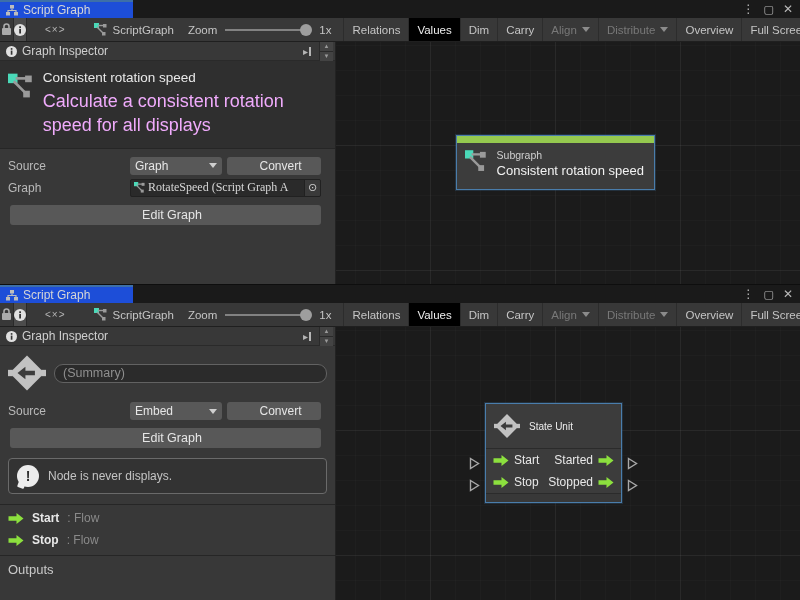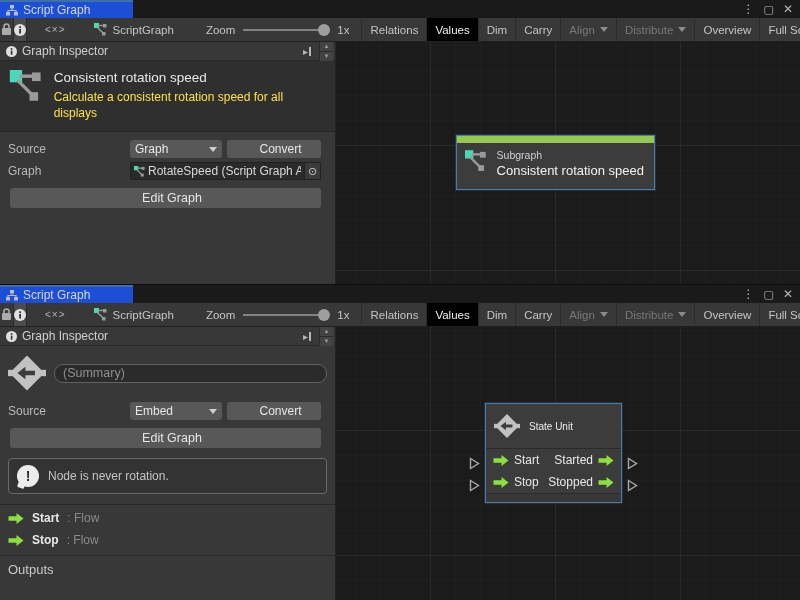--- a/index.html
+++ b/index.html
@@ -18,21 +18,21 @@
   .winctrl .sq { font-size:11px; }
 
   
   .toolbar { height:24px; background:#383838; border-bottom:1px solid #1f1f1f;
     display:flex; align-items:stretch; font-size:11.5px; color:#c5c5c5; }
   .tb-iconbtn { width:26px; display:flex; align-items:center; justify-content:center; }
   .tb-iconbtn.pressed { background:#4c4c4c; border-left:1px solid #2a2a2a; border-right:1px solid #2a2a2a; }
   .codebtn { width:40px; margin-left:18px; color:#b5b5b5; font-size:10px; letter-spacing:1px;
     display:flex; align-items:center; justify-content:center; }
   .graphchip { display:flex; align-items:center; gap:6px; margin-left:28px; }
-  .zoomwrap { display:flex; align-items:center; gap:8px; margin-left:32px; }
+  .zoomwrap { display:flex; align-items:center; gap:8px; margin-left:14px; }
   .slider { position:relative; width:86px; height:12px; display:flex; align-items:center; }
   .slider .track { width:100%; height:2px; background:#828282; }
   .slider .handle { position:absolute; right:-1px; top:0; width:12px; height:12px;
     border-radius:50%; background:#9e9e9e; }
   .tb-group { display:flex; align-items:stretch; margin-left:12px; }
   .tb-btn { display:flex; align-items:center; padding:0 8px; border-left:1px solid #2c2c2c; white-space:nowrap; }
   .tb-btn:last-child { border-right:1px solid #2c2c2c; }
   .tb-btn.active { background:#000000; color:#eee; }
   .tb-btn.disabled { color:#787878; }
   .dd-arrow { width:0; height:0; border-left:4px solid transparent; border-right:4px solid transparent;
@@ -47,34 +47,34 @@
   .dockbtn { display:flex; align-items:center; color:#b5b5b5; font-size:10px; padding:0 3px; }
   .dockbtn .bar { display:inline-block; width:2px; height:9px; background:#b5b5b5; margin-left:1px; }
   .spinner { width:14px; height:19px; display:flex; flex-direction:column; border-left:1px solid #2a2a2a; }
   .spinner span { flex:1; display:flex; align-items:center; justify-content:center;
     font-size:6px; color:#9a9a9a; background:#434343; }
   .spinner span + span { border-top:1px solid #2a2a2a; }
 
   .desc { background:#2f2f2f; border-bottom:1px solid #262626; padding:9px 8px 10px 8px;
     display:flex; gap:10px; }
   .desc .txt .t1 { font-size:13.5px; color:#e8e8e8; margin-bottom:4px; }
-  .desc .txt .t2 { font-size:12px; color:#fde047; line-height:1.35; }
+  .desc .txt .t2 { font-size:18px; color:#f0abfc; line-height:1.35; }
 
   .fieldrows { padding:8px 14px 0 8px; }
   .frow { display:flex; align-items:center; height:18px; margin-bottom:4px; }
   .frow .lbl { width:122px; color:#b9b9b9; }
   .dropdown { width:92px; height:18px; background:#585858; border-radius:3px;
     display:flex; align-items:center; padding:0 5px; color:#e6e6e6; }
   .dropdown .dd-arrow { margin-left:auto; border-top-color:#cfcfcf; }
   .btn { background:#585858; border-radius:3px; color:#e6e6e6; display:flex;
     align-items:center; justify-content:center;padding-left:13px; }
   .convert { flex:1; height:18px; margin-left:5px; }
   .objfield { flex:1; height:18px; background:#2a2a2a; border:1px solid #212121; border-radius:2px;
     display:flex; align-items:center; gap:3px; padding:0 0 0 3px; color:#d8d8d8; overflow:hidden; }
-  .objfield .val { white-space:nowrap; overflow:hidden; flex:1; }
+  .objfield .val { white-space:nowrap; overflow:hidden; flex:1;font-family:Liberation Serif, serif; }
   .picker { width:16px; height:16px; display:flex; align-items:center; justify-content:center;
     background:#3a3a3a; border-left:1px solid #212121; color:#cfcfcf; font-size:11px; flex:none; }
   .editgraph { height:20px; margin:8px 14px 0 10px; font-size:12.5px; }
 
   .titlefields { display:flex; gap:8px; padding:8px 8px 0 8px; align-items:center; }
   .titlefields .cols { flex:1; display:flex; flex-direction:column; gap:4px; }
   .tfield { height:19px; background:#2b2b2b; border:1px solid #626262; border-radius:9px;
     padding:0 8px; color:#8f8f8f; font-size:12.5px; width:100%;
     font-family:"Liberation Sans","DejaVu Sans",sans-serif; outline:none; }
   .tfield::placeholder { color:#8f8f8f; opacity:1; }
@@ -388,21 +388,21 @@
         <div class="btn convert">Convert</div>
       </div>
     </div>
     <div class="btn editgraph">Edit Graph</div>
 
     <div class="warnbox">
       <span class="warn-icon">
         <span class="bubble">!</span>
         <span class="tail"></span>
       </span>
-      <span class="wtxt">Node is never rotation.</span>
+      <span class="wtxt">Node is never displays.</span>
     </div>
 
     <div class="section-div"></div>
     <div class="ports">
       <div class="portrow">
         <svg class="flow-arrow" width="16" height="11" viewBox="0 0 15 11">
             <use href="#g-flow-arrow"></use>
           </svg>
         <span class="pname">Start</span>
         <span class="ptype">: Flow</span>

